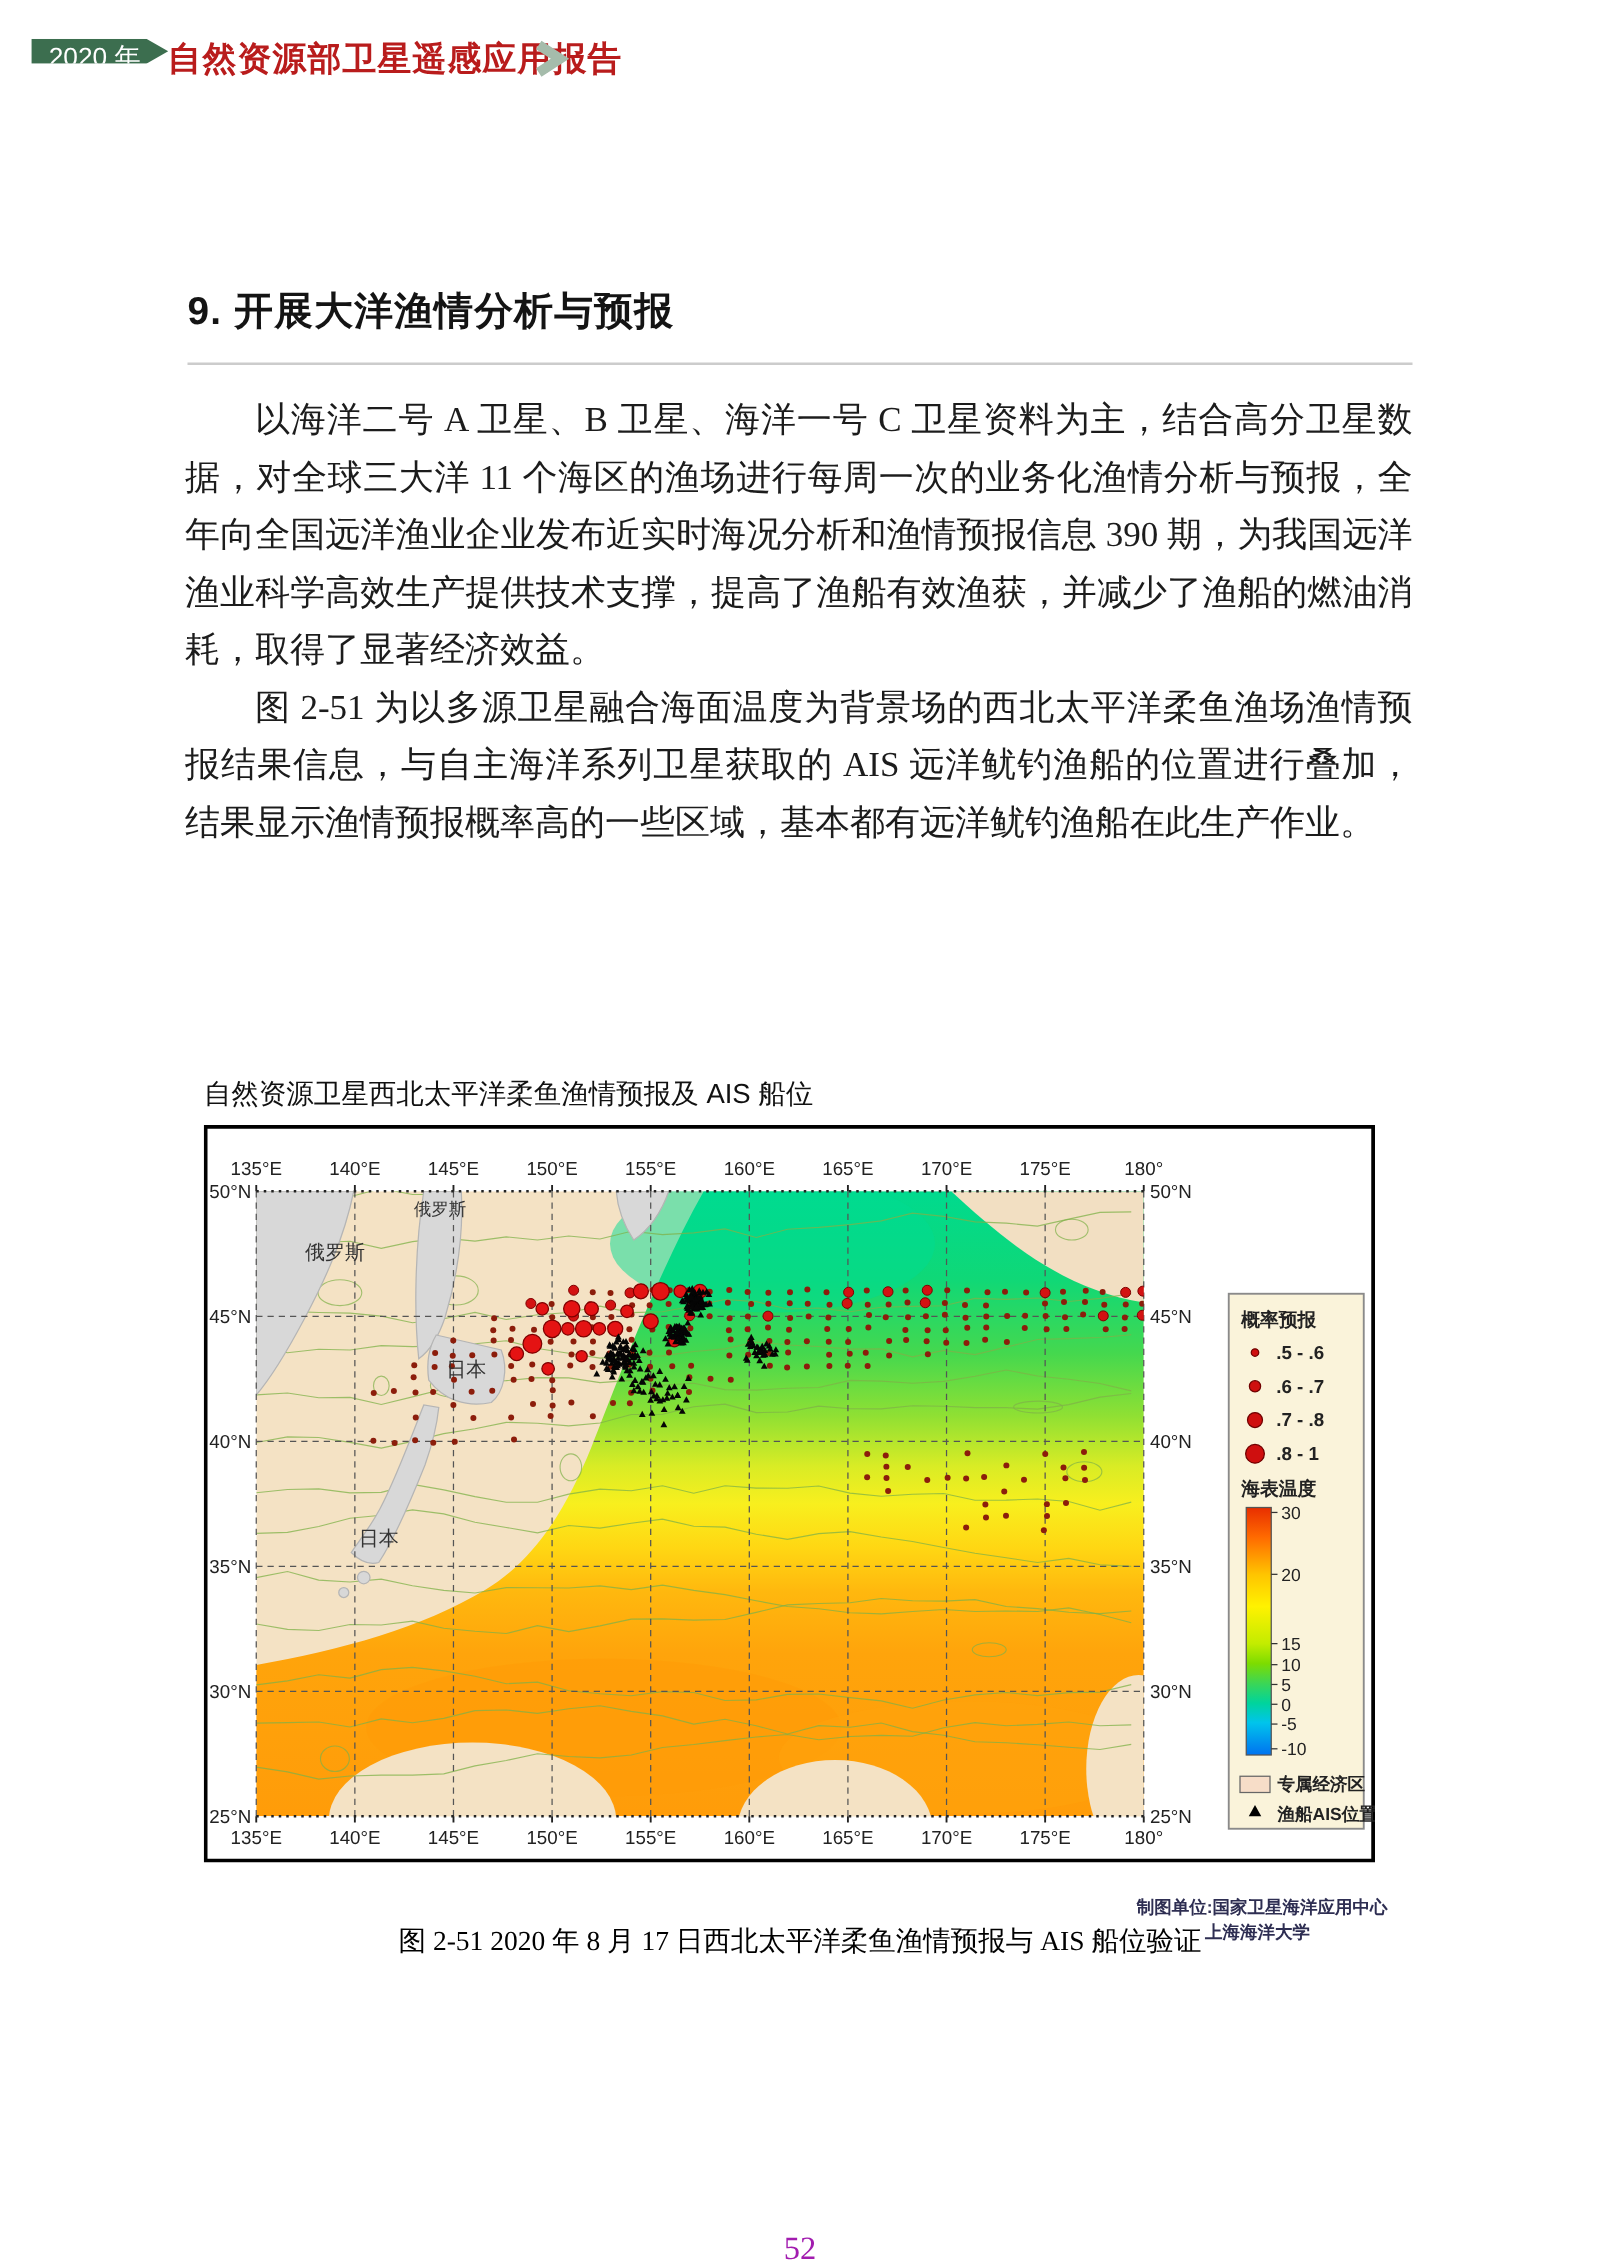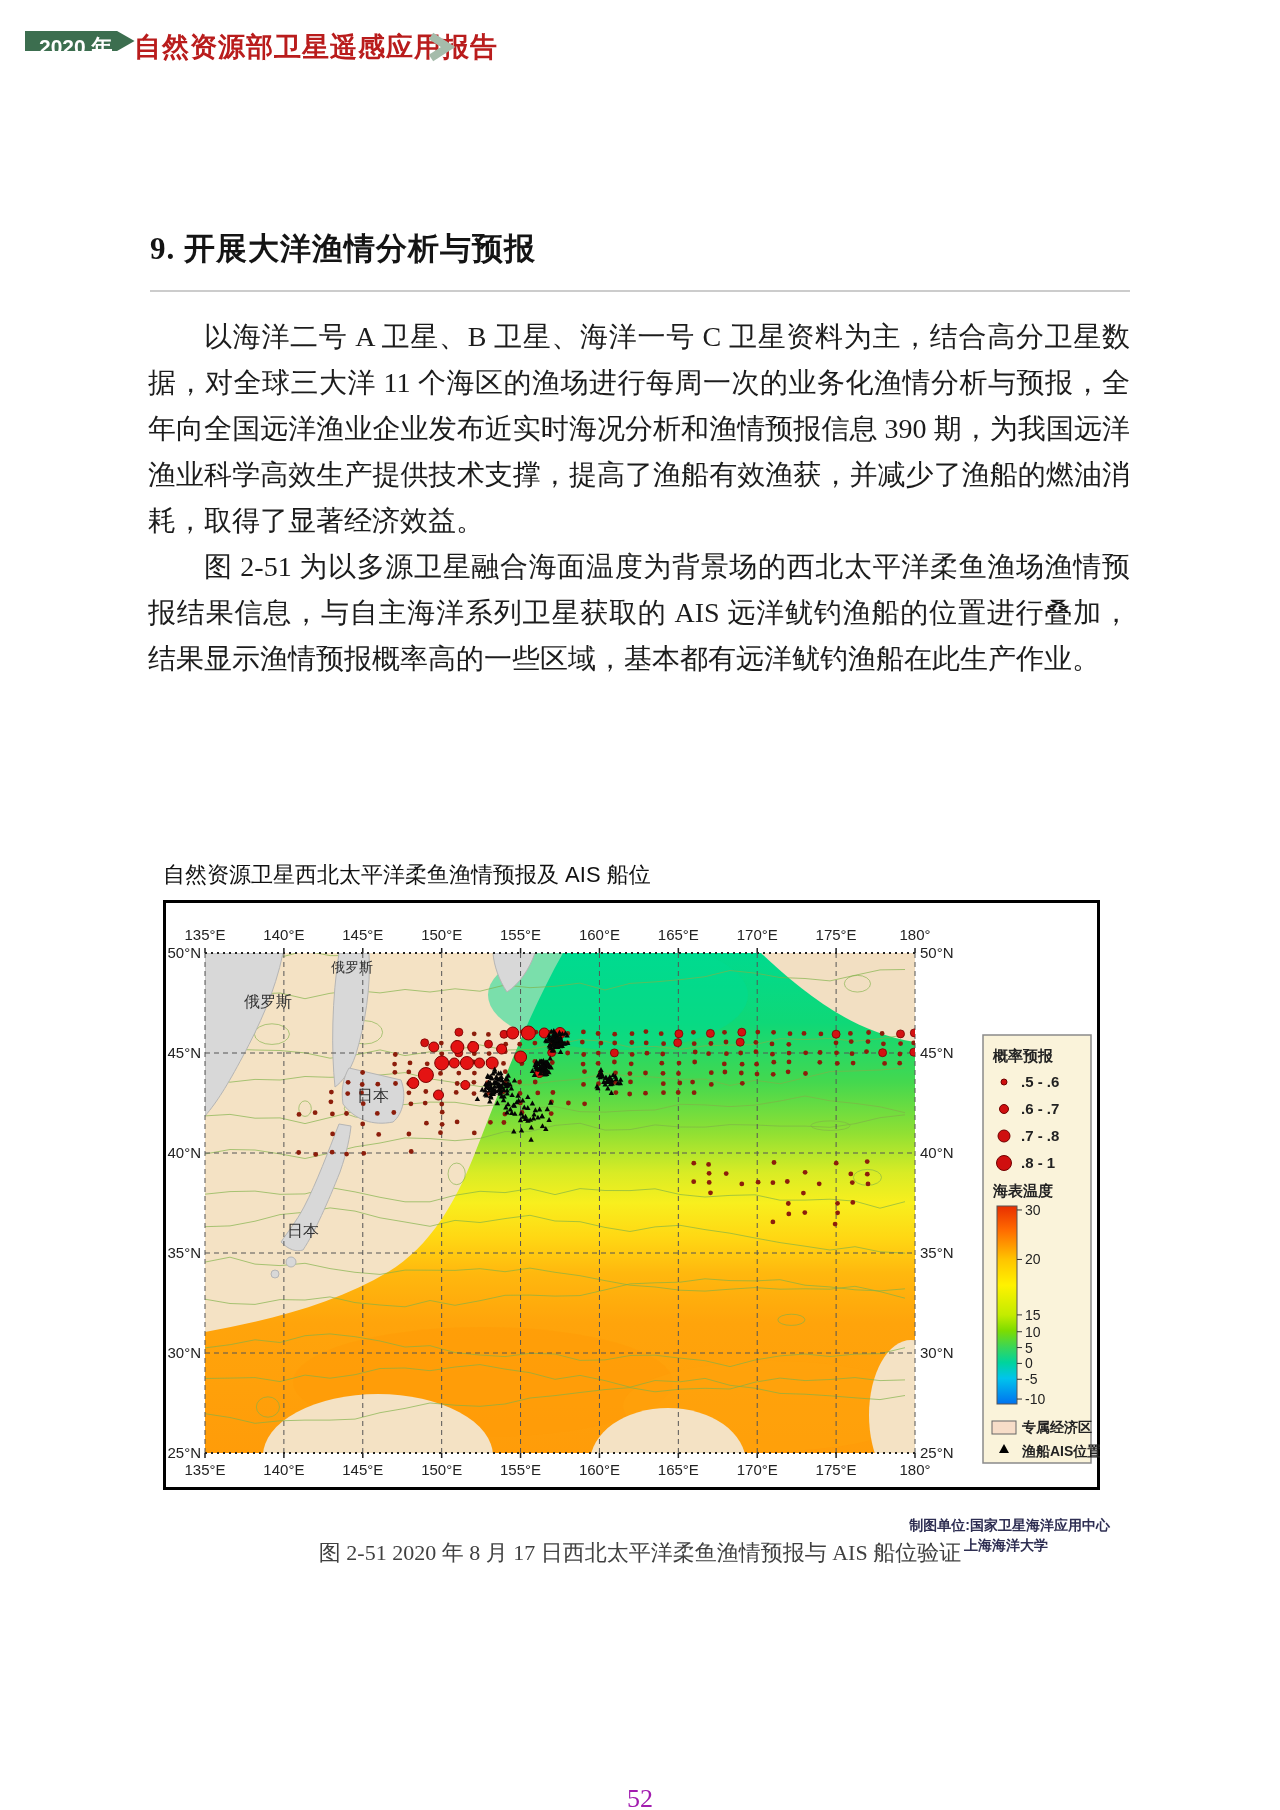--- a/index.html
+++ b/index.html
@@ -1,45 +1,45 @@
 <!DOCTYPE html>
 <html><head>
 <meta charset="utf-8">
 <style>
   html,body{margin:0;padding:0;background:#fff;}
   .page{position:relative;width:1280px;height:1810px;background:#ffffff;overflow:hidden;
         font-family:"Liberation Serif","DejaVu Serif",serif;}
   
   .hdr-badge{position:absolute;left:25px;top:31px;height:20px;line-height:32px;
              padding:0 22px 0 14px;background:#3c6e4f;color:#fff;
-             font-family:"Liberation Sans",sans-serif;font-weight:bold;font-size:21px;
+             font-family:"Liberation Sans",sans-serif;font-weight:normal;font-size:21px;
              clip-path:polygon(0 0,84% 0,100% 50%,84% 100%,0 100%);}
   .hdr-title{position:absolute;left:134px;top:31px;height:32px;line-height:32px;
              font-family:"Liberation Sans",sans-serif;font-weight:bold;font-size:27px;
              color:#b91c1c;letter-spacing:1px;}
   .hdr-chevron{position:absolute;left:424px;top:32px;}
   
   .sec-title{position:absolute;left:150px;top:228px;
-             font-family:Liberation Serif, serif;font-weight:900;font-size:31px;
+             font-family:Liberation Sans, sans-serif;font-weight:900;font-size:31px;
              color:#141414;letter-spacing:1px;}
   .sec-rule{position:absolute;left:150px;top:290px;width:980px;height:2px;background:#cccccc;}
   
   .bodytext{position:absolute;left:148px;top:314px;width:982px;font-size:28px;line-height:46px;
             color:#1c1c1c;text-align:justify;}
   .bodytext p{margin:0;text-indent:2em;}
   
   .fig-title{position:absolute;left:163px;top:860px;width:937px;text-align:left;
              font-family:"Liberation Sans",sans-serif;font-size:22px;color:#111;}
   .map-wrap{position:absolute;left:163px;top:900px;width:937px;height:590px;}
   .credits{position:absolute;left:163px;top:1515px;width:947px;text-align:right;
            font-family:"Liberation Sans",sans-serif;font-size:14px;font-weight:bold;
            color:#2e2e52;line-height:20px;}
   .credits .l2{padding-right:62px;}
   .fig-caption{position:absolute;left:0;top:1538px;width:1280px;text-align:center;
-               font-size:22px;color:#404040;}
+               font-size:22px;color:#000000;}
   
   .pagenum{position:absolute;left:0;top:1784px;width:1280px;text-align:center;
            font-size:26px;color:#a21caf;}
   svg text{font-family:"Liberation Sans",sans-serif;}
 </style>
 </head>
 <body>
 
 <div class="page">
 

